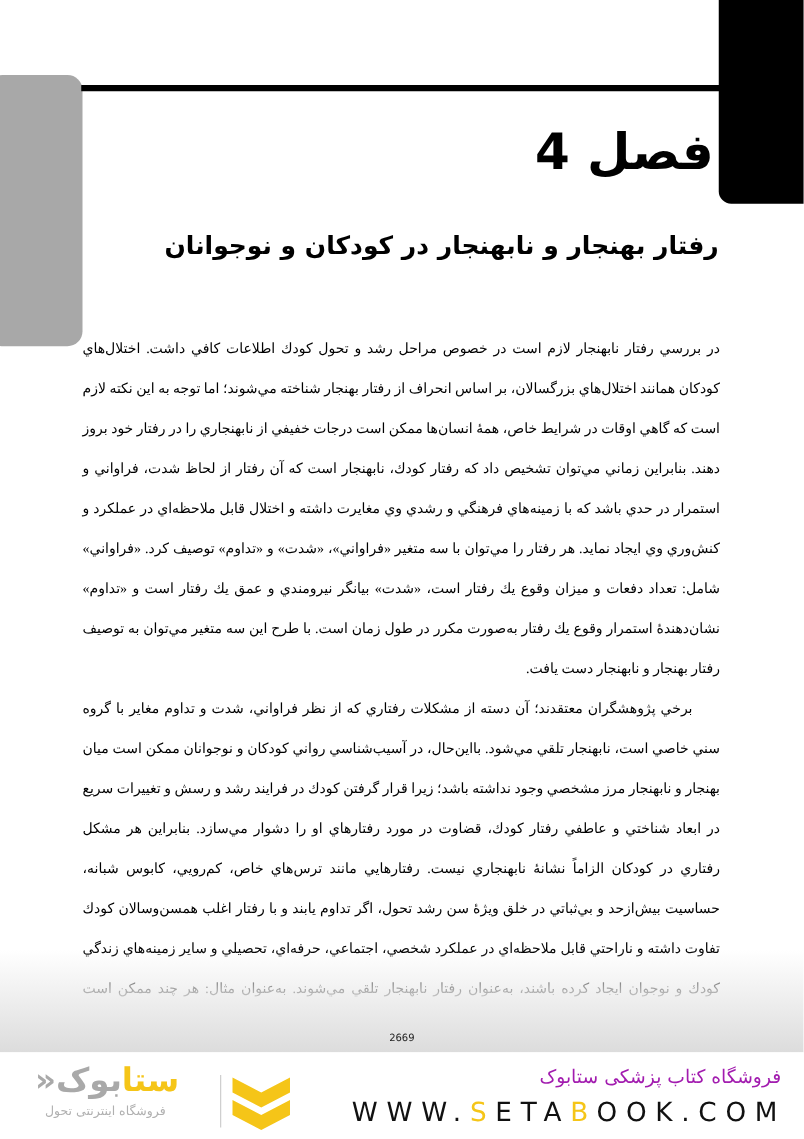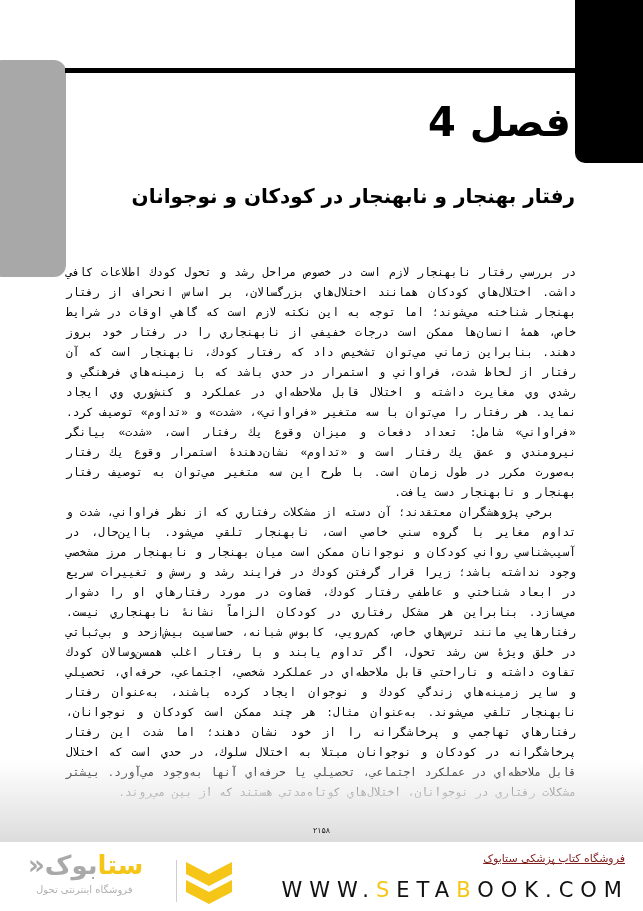--- a/index.html
+++ b/index.html
@@ -30,36 +30,36 @@
   }
   .section-title {
     position: absolute; left: 65px; width: 510px; top: 178px; text-align: right;
     font-family: "DejaVu Sans", sans-serif; font-weight: bold; font-size: 20px;
     direction: rtl; line-height: 36px;
   }
 
   .body-text {
     position: absolute; left: 66px; top: 263px; width: 510px;
     direction: rtl; text-align: justify; text-align-last: right;
-    font-family: Liberation Mono, monospace; font-size: 11.2px; line-height: 20px;
+    font-family: Liberation Serif, serif; font-size: 11.2px; line-height: 32px;
   }
   .body-text p { margin: 0; }
   .body-text p.indent { text-indent: 22px; }
 
   .page-number {
     position: absolute; left: 0; width: 643px; top: 826px; text-align: center;
     font-family: "DejaVu Sans", sans-serif; font-size: 8px; color: #222;
   }
 
   .footer {
     position: absolute; left: 0; top: 842px; width: 643px; height: 83px; background: #ffffff;
   }
   .footer-store-name {
     position: absolute; right: 18px; top: 10px; direction: rtl;
-    font-family: "DejaVu Sans", sans-serif; font-size: 11px; color: #7f1d1d; white-space: nowrap; text-decoration: underline;
+    font-family: "DejaVu Sans", sans-serif; font-size: 15px; color: #a21caf; white-space: nowrap;
   }
   .footer-url {
     position: absolute; right: 14px; top: 36px;
     font-family: "DejaVu Sans", sans-serif; font-size: 21px; letter-spacing: 7px; color: #111; white-space: nowrap;
   }
   .footer-url .accent { color: #f5c518; }
 
   .logo {
     position: absolute; left: 28px; top: 8px; width: 200px; height: 55px;
   }
@@ -85,21 +85,21 @@
 
   <div class="chapter-title">فصل 4</div>
   <div class="section-title">رفتار بهنجار و نابهنجار در کودکان و نوجوانان</div>
 
   <div class="body-text">
     <p>در بررسي رفتار نابهنجار لازم است در خصوص مراحل رشد و تحول كودك اطلاعات كافي داشت. اختلال‌هاي كودكان همانند اختلال‌هاي بزرگسالان، بر اساس انحراف از رفتار بهنجار شناخته مي‌شوند؛ اما توجه به اين نكته لازم است كه گاهي اوقات در شرايط خاص، همهٔ انسان‌ها ممكن است درجات خفيفي از نابهنجاري را در رفتار خود بروز دهند. بنابراين زماني مي‌توان تشخيص داد كه رفتار كودك، نابهنجار است كه آن رفتار از لحاظ شدت، فراواني و استمرار در حدي باشد كه با زمينه‌هاي فرهنگي و رشدي وي مغايرت داشته و اختلال قابل ملاحظه‌اي در عملكرد و كنش‌وري وي ايجاد نمايد. هر رفتار را مي‌توان با سه متغير «فراواني»، «شدت» و «تداوم» توصيف كرد. «فراواني» شامل: تعداد دفعات و ميزان وقوع يك رفتار است، «شدت» بيانگر نيرومندي و عمق يك رفتار است و «تداوم» نشان‌دهندهٔ استمرار وقوع يك رفتار به‌صورت مكرر در طول زمان است. با طرح اين سه متغير مي‌توان به توصيف رفتار بهنجار و نابهنجار دست يافت.</p>
     <p class="indent">برخي پژوهشگران معتقدند؛ آن دسته از مشكلات رفتاري كه از نظر فراواني، شدت و تداوم مغاير با گروه سني خاصي است، نابهنجار تلقي مي‌شود. با‌اين‌حال، در آسيب‌شناسي رواني كودكان و نوجوانان ممكن است ميان بهنجار و نابهنجار مرز مشخصي وجود نداشته باشد؛ زيرا قرار گرفتن كودك در فرايند رشد و رسش و تغييرات سريع در ابعاد شناختي و عاطفي رفتار كودك، قضاوت در مورد رفتارهاي او را دشوار مي‌سازد. بنابراين هر مشكل رفتاري در كودكان الزاماً نشانهٔ نابهنجاري نيست. رفتارهايي مانند ترس‌هاي خاص، كم‌رويي، كابوس شبانه، حساسيت بيش‌ازحد و بي‌ثباتي در خلق ويژهٔ سن رشد تحول، اگر تداوم يابند و با رفتار اغلب همسن‌وسالان كودك تفاوت داشته و ناراحتي قابل ملاحظه‌اي در عملكرد شخصي، اجتماعي، حرفه‌اي، تحصيلي و ساير زمينه‌هاي زندگي كودك و نوجوان ايجاد كرده باشند، به‌عنوان رفتار نابهنجار تلقي مي‌شوند. به‌عنوان مثال: هر چند ممكن است كودكان و نوجوانان، رفتارهاي تهاجمي و پرخاشگرانه را از خود نشان دهند؛ اما شدت اين رفتار پرخاشگرانه در كودكان و نوجوانان مبتلا به اختلال سلوك، در حدي است كه اختلال قابل ملاحظه‌اي در عملكرد اجتماعي، تحصيلي يا حرفه‌اي آنها به‌وجود مي‌آورد. بيشتر مشكلات رفتاري در نوجوانان، اختلال‌هاي كوتاه‌مدتي هستند كه از بين مي‌روند.</p>
   </div>
 
   <div class="page-fade"></div>
-  <div class="page-number">۲۱۵۸</div>
+  <div class="page-number">2669</div>
 </div>
 
 <div class="footer">
   <div class="logo">
     <div class="logo-word">
       <span class="gold">ستا</span><span>بوک</span><span>«</span>
     </div>
     <div class="logo-tagline">فروشگاه اینترنتی تحول</div>
     <div class="logo-divider"></div>
     <svg class="logo-chevron" viewBox="0 0 50 48">

